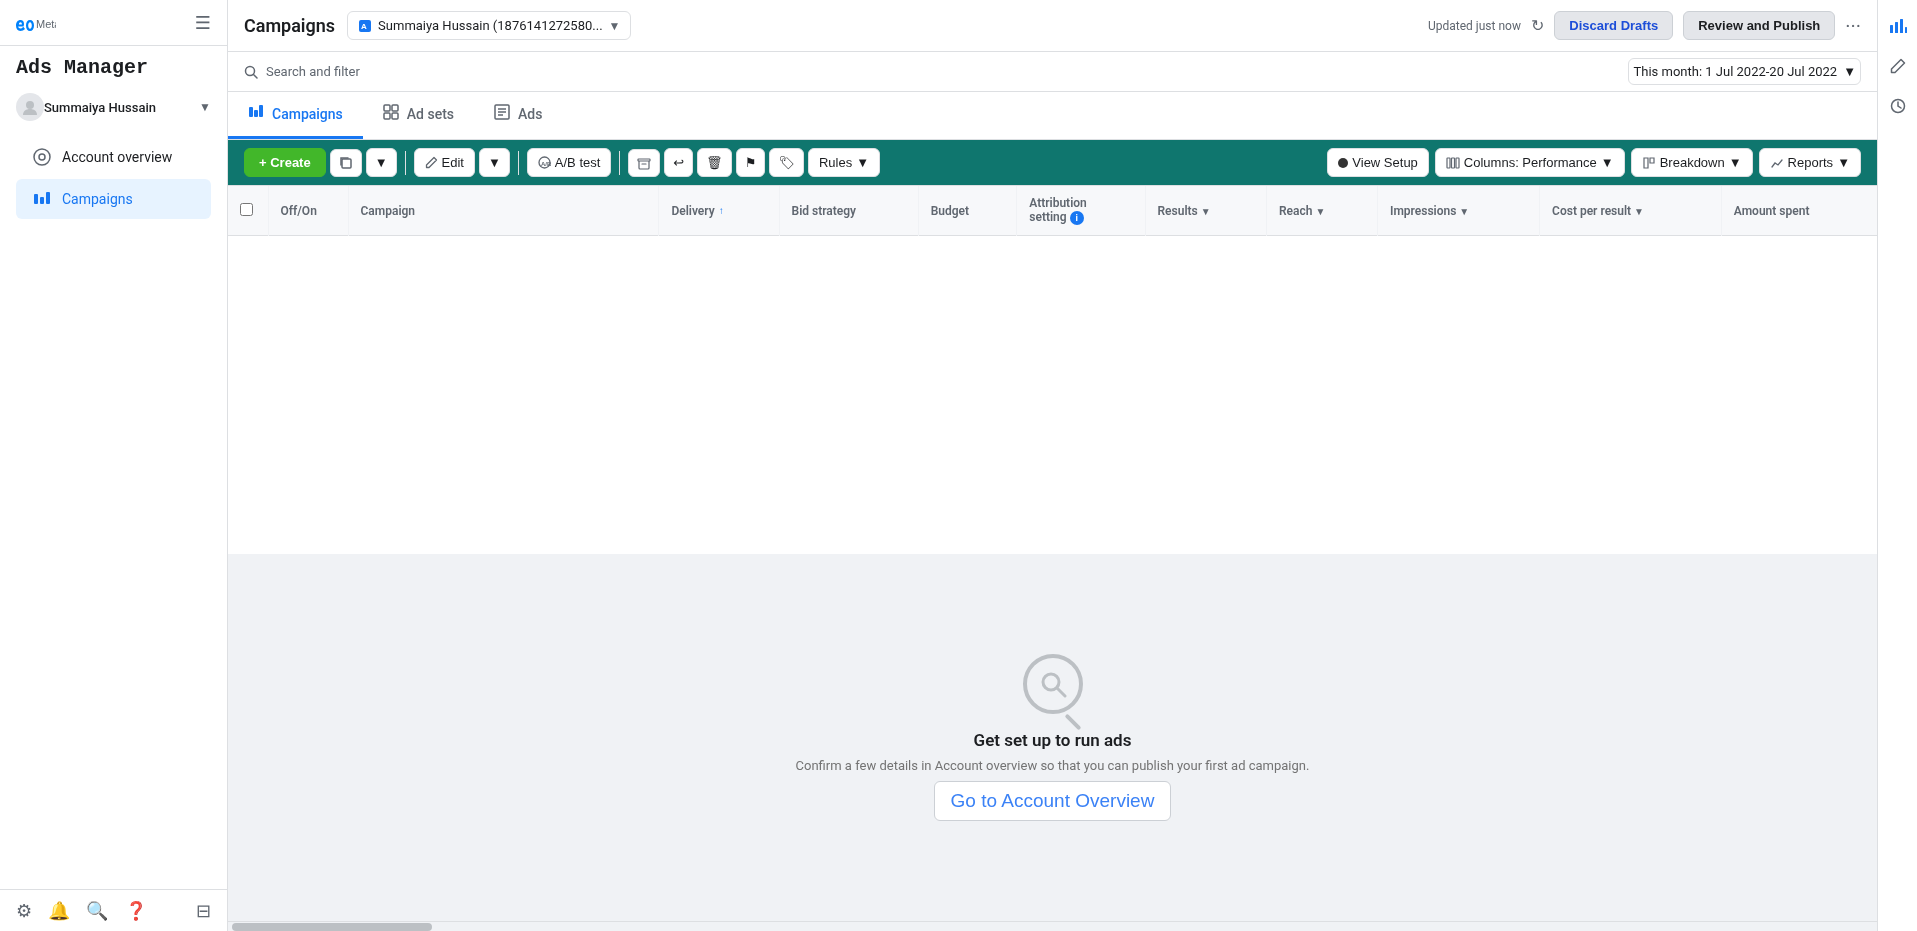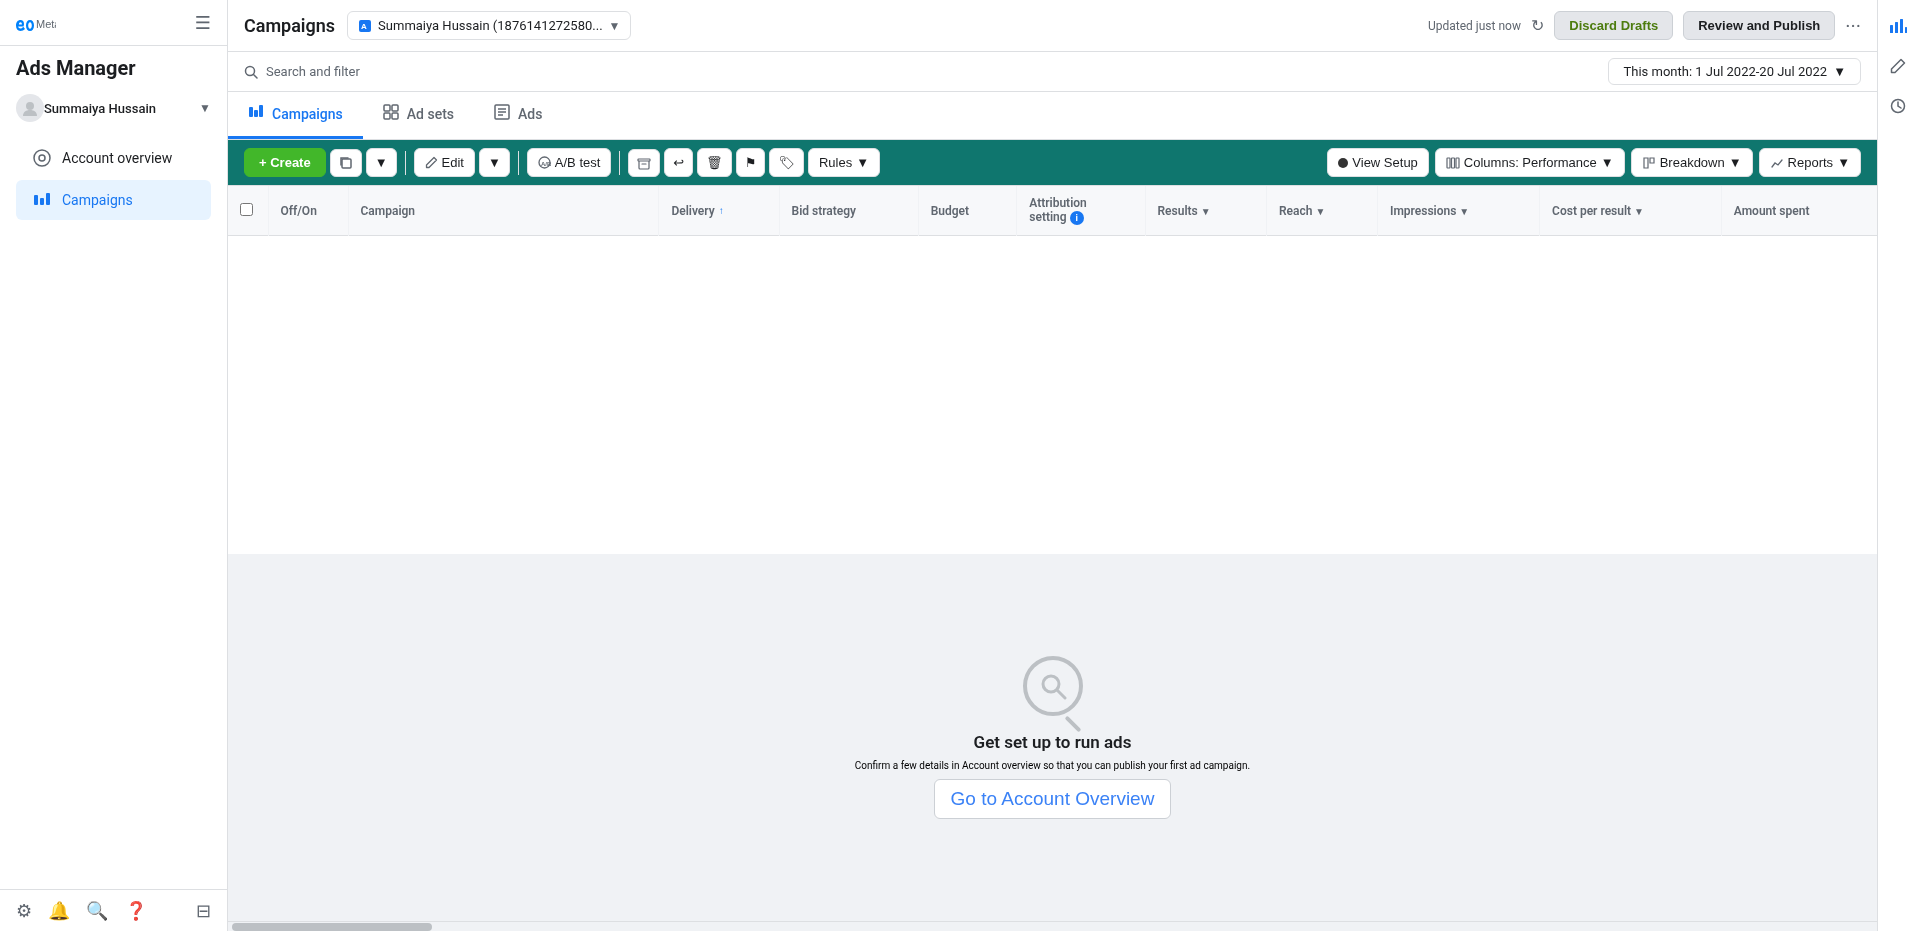--- a/index.html
+++ b/index.html
@@ -30,20 +30,21 @@
     .hamburger-icon {
       cursor: pointer;
       color: #606770;
       font-size: 18px;
     }
     .sidebar-app-title {
       padding: 10px 16px 6px;
       font-size: 20px;
       font-weight: 700;
       color: #1c1e21;
+      font-family: Liberation Mono, monospace;
     }
     .sidebar-user {
       display: flex;
       align-items: center;
       padding: 8px 16px;
       cursor: pointer;
     }
     .sidebar-avatar {
       width: 28px;
       height: 28px;
@@ -200,21 +201,21 @@
     .btn {
       padding: 6px 14px;
       border-radius: 6px;
       font-size: 13px;
       font-weight: 600;
       cursor: pointer;
       border: 1px solid transparent;
     }
     .btn-secondary {
       background: #e4e6ea;
-      color: #4d7c0f;
+      color: #1d4ed8;
       border-color: #ccd0d5;
     }
     .btn-primary {
       background: #e4e6ea;
       color: #1c1e21;
       border-color: #ccd0d5;
     }
     .topbar-more {
       color: #606770;
       cursor: pointer;
@@ -240,21 +241,21 @@
       cursor: pointer;
     }
     .date-selector {
       display: flex;
       align-items: center;
       gap: 6px;
       font-size: 13px;
       color: #1c1e21;
       cursor: pointer;
       border: 1px solid #dddfe2;
-      padding: 5px 14px;
+      padding: 5px 4px;
       border-radius: 6px;
       background: #fff;
     }
 
     
     .tabs-bar {
       background: #fff;
       border-bottom: 1px solid #dddfe2;
       display: flex;
       align-items: stretch;
@@ -409,22 +410,22 @@
       transform: rotate(45deg);
       border-radius: 2px;
     }
     .empty-title {
       font-size: 17px;
       font-weight: 600;
       color: #1c1e21;
       margin-bottom: 8px;
     }
     .empty-subtitle {
-      font-size: 10px;
-      color: #000000;
+      font-size: 13px;
+      color: #737373;
       margin-bottom: 8px;
       text-align: center;
     }
     .btn-outline {
       padding: 8px 16px;
       border-radius: 6px;
       font-size: 19px;
       font-weight: 500;
       cursor: pointer;
       border: 1px solid #ccd0d5;

